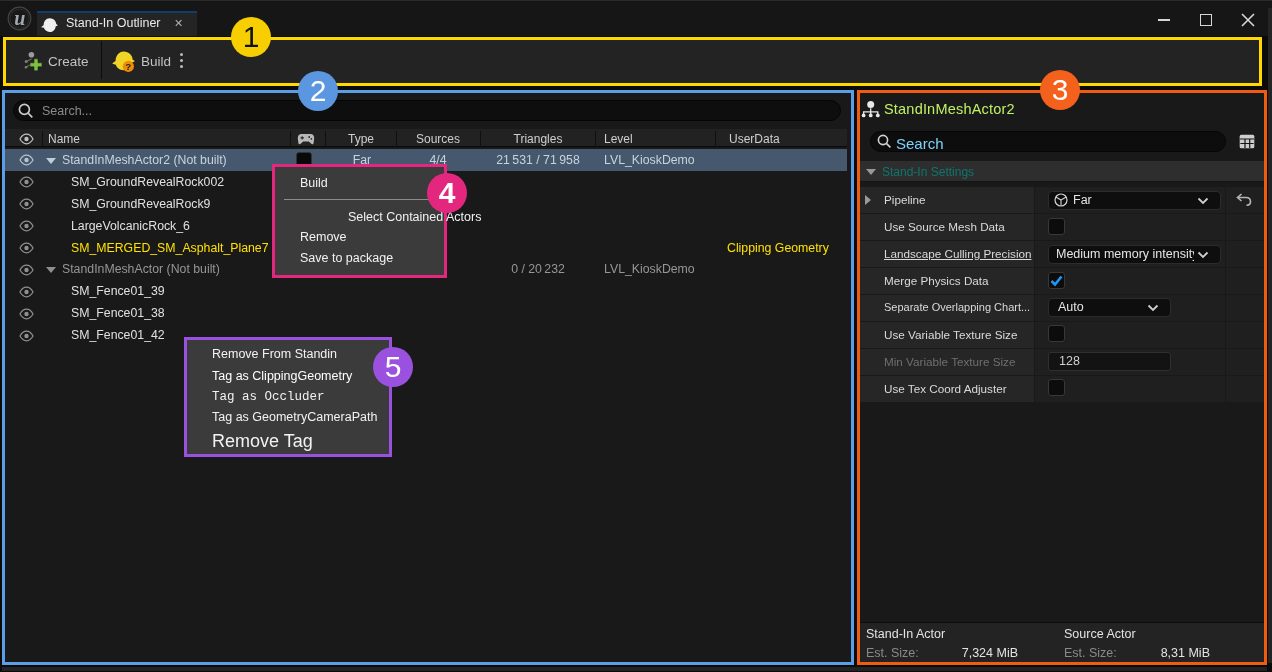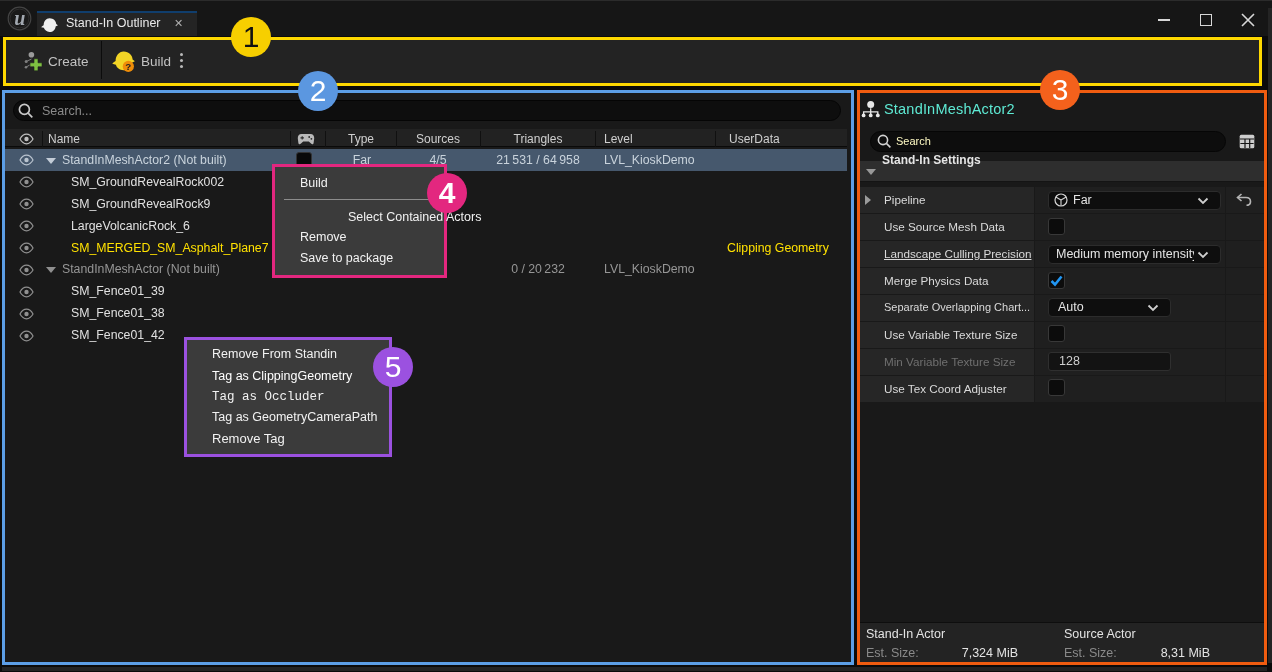--- a/index.html
+++ b/index.html
@@ -96,22 +96,22 @@
 <div id="rows">
       <div class="abs" style="left:5px;top:149.2px;width:842px;height:22px;background:#46586d;"></div>
       <svg class="abs" style="left:19px;top:154.2px;" width="15" height="12" viewBox="0 0 15 12">
     <path d="M1 6 C3 2.4 5 1.2 7.5 1.2 C10 1.2 12 2.4 14 6 C12 9.6 10 10.8 7.5 10.8 C5 10.8 3 9.6 1 6 Z" fill="none" stroke="#b9c3cf" stroke-width="1.2"></path>
     <circle cx="7.5" cy="6" r="2.2" fill="#b9c3cf"></circle>
       </svg>
       <div class="abs" style="left:46px;top:157.7px;width:0;height:0;border-left:5px solid transparent;border-right:5px solid transparent;border-top:6px solid #c3ccd7;"></div>
       <div class="txt" style="left:62px;top:152.7px;font-size:12.3px;color:#c9d3dc;">StandInMeshActor2 (Not built)</div>
       <div class="abs" style="left:296px;top:152.2px;width:16px;height:16px;background:#090909;border:1px solid #333;border-radius:3px;"></div>
       <div class="txt" style="left:362px;top:152.7px;font-size:12.3px;color:#c9d3dc;transform:translateX(-50%);">Far</div>
-      <div class="txt" style="left:438px;top:152.7px;font-size:12.3px;color:#c9d3dc;transform:translateX(-50%);">4/5</div>
-      <div class="txt" style="left:538px;top:152.7px;font-size:12.3px;color:#c9d3dc;transform:translateX(-50%);">21 531 / 64 958</div>
+      <div class="txt" style="left:438px;top:152.7px;font-size:12.3px;color:#c9d3dc;transform:translateX(-50%);">4/4</div>
+      <div class="txt" style="left:538px;top:152.7px;font-size:12.3px;color:#c9d3dc;transform:translateX(-50%);">21 531 / 71 958</div>
       <div class="txt" style="left:604px;top:152.7px;font-size:12.3px;color:#c9d3dc;">LVL_KioskDemo</div>
       <svg class="abs" style="left:19px;top:176.14999999999998px;" width="15" height="12" viewBox="0 0 15 12">
     <path d="M1 6 C3 2.4 5 1.2 7.5 1.2 C10 1.2 12 2.4 14 6 C12 9.6 10 10.8 7.5 10.8 C5 10.8 3 9.6 1 6 Z" fill="none" stroke="#909090" stroke-width="1.2"></path>
     <circle cx="7.5" cy="6" r="2.2" fill="#909090"></circle>
       </svg>
       <div class="txt" style="left:71px;top:174.64999999999998px;font-size:12.3px;color:#e0e0e0;">SM_GroundRevealRock002</div>
       <svg class="abs" style="left:19px;top:198.1px;" width="15" height="12" viewBox="0 0 15 12">
     <path d="M1 6 C3 2.4 5 1.2 7.5 1.2 C10 1.2 12 2.4 14 6 C12 9.6 10 10.8 7.5 10.8 C5 10.8 3 9.6 1 6 Z" fill="none" stroke="#909090" stroke-width="1.2"></path>
     <circle cx="7.5" cy="6" r="2.2" fill="#909090"></circle>
       </svg>
@@ -153,35 +153,35 @@
     </div>
 
 <div class="abs" style="left:857px;top:90px;width:410px;height:575px;background:#191919;border:3px solid #f05c10;"></div>
 <svg class="abs" style="left:861px;top:100px;" width="19" height="18" viewBox="0 0 19 18">
   <circle cx="9.7" cy="4.6" r="3.5" fill="#e8e8e8"></circle>
   <path d="M9.7 8.2 L9.7 15 M2.6 15.2 L2.6 11.8 L16.8 11.8 L16.8 15.2" stroke="#e8e8e8" stroke-width="1.3" fill="none"></path>
   <circle cx="2.6" cy="15.4" r="1.9" fill="#e8e8e8"></circle>
   <circle cx="9.7" cy="15.4" r="1.9" fill="#e8e8e8"></circle>
   <circle cx="16.8" cy="15.4" r="1.9" fill="#e8e8e8"></circle>
 </svg>
-<div class="txt" style="left:884px;top:101px;font-size:14.5px;letter-spacing:0.2px;color:#5eead4;">StandInMeshActor2</div>
+<div class="txt" style="left:884px;top:101px;font-size:14.5px;letter-spacing:0.2px;color:#bef264;">StandInMeshActor2</div>
 <div class="abs" style="left:870px;top:131px;width:356px;height:21px;background:#0d0d0d;border:1px solid #060606;border-radius:10.5px;"></div>
 <svg class="abs" style="left:877px;top:134px;" width="15" height="15" viewBox="0 0 15 15">
   <circle cx="6" cy="6" r="4.6" fill="none" stroke="#d2d2d2" stroke-width="1.6"></circle>
   <path d="M9.4 9.4 L13.4 13.4" stroke="#d2d2d2" stroke-width="1.6"></path>
 </svg>
-<div class="txt" style="left:896px;top:135px;font-size:11px;color:#fef9c3;">Search</div>
+<div class="txt" style="left:896px;top:135px;font-size:15px;color:#7dd3fc;">Search</div>
 <svg class="abs" style="left:1239px;top:134px;" width="16" height="15" viewBox="0 0 16 15">
   <rect x="0.7" y="0.7" width="14.6" height="13.6" rx="1.5" fill="#cdcdcd"></rect>
   <path d="M1 5 L15 5 M6 5 L6 14 M10.7 5 L10.7 14 M1.4 9.5 L14.6 9.5" stroke="#151515" stroke-width="1.2"></path>
 </svg>
 
 <div class="abs" style="left:860px;top:161px;width:404px;height:21px;background:#2e2e2e;border-bottom:1px solid #141414;"></div>
 <div class="abs" style="left:866px;top:169px;width:0;height:0;border-left:5px solid transparent;border-right:5px solid transparent;border-top:6px solid #989898;"></div>
-<div class="txt" style="left:882px;top:153px;font-size:12px;font-weight:bold;color:#e5e5e5;">Stand-In Settings</div>
+<div class="txt" style="left:882px;top:165px;font-size:12px;font-weight:normal;color:#0f766e;">Stand-In Settings</div>
 
 <div id="props">
       <div class="abs" style="left:860px;top:187.3px;width:174px;height:26px;background:#262626;"></div>
       <div class="abs" style="left:1035px;top:187.3px;width:190px;height:26px;background:#1f1f1f;"></div>
       <div class="abs" style="left:1226px;top:187.3px;width:38px;height:26px;background:#1f1f1f;"></div>
       <div class="abs" style="left:865px;top:195.3px;width:0;height:0;border-top:5px solid transparent;border-bottom:5px solid transparent;border-left:6px solid #9a9a9a;"></div>
       <div class="txt" style="left:884px;top:193.3px;font-size:11.7px;color:#dadada;">Pipeline</div>
       <div class="abs" style="left:1048px;top:190.8px;width:173px;height:19px;background:#0e0e0e;border:1px solid #2c2c2c;border-radius:4px;"></div>
       <svg class="abs" style="left:1054px;top:193.3px;" width="14" height="14" viewBox="0 0 14 14">
         <circle cx="7" cy="7" r="6" fill="none" stroke="#d5d5d5" stroke-width="1.2"></circle>
@@ -257,21 +257,21 @@
 <div class="abs" style="left:284px;top:199px;width:158px;height:1px;background:#8c8c8c;z-index:21;"></div>
 <div class="txt" style="left:300px;top:210px;font-size:12.5px;color:#f2f2f2;z-index:21;margin-left:48px;">Select Contained Actors</div>
 <div class="txt" style="left:300px;top:230px;font-size:12.5px;color:#f2f2f2;z-index:21;">Remove</div>
 <div class="txt" style="left:300px;top:251px;font-size:12.5px;color:#f2f2f2;z-index:21;">Save to package</div>
 
 <div class="abs" style="left:184px;top:337px;width:208px;height:120px;background:#3b3b3b;border:3px solid #9b51e0;z-index:20;"></div>
 <div class="txt" style="left:212px;top:347px;font-size:12.5px;color:#f2f2f2;z-index:21;">Remove From Standin</div>
 <div class="txt" style="left:212px;top:369px;font-size:12.5px;color:#ffffff;z-index:21;">Tag as ClippingGeometry</div>
 <div class="txt" style="left:212px;top:390px;font-size:12.5px;color:#f2f2f2;z-index:21;font-family:Liberation Mono, monospace;">Tag as Occluder</div>
 <div class="txt" style="left:212px;top:410px;font-size:12.5px;color:#f2f2f2;z-index:21;">Tag as GeometryCameraPath</div>
-<div class="txt" style="left:212px;top:431px;font-size:13px;color:#f2f2f2;z-index:21;">Remove Tag</div>
+<div class="txt" style="left:212px;top:431px;font-size:18px;color:#f2f2f2;z-index:21;">Remove Tag</div>
 
 <div class="badge" style="left:231px;top:17px;background:#f7cf00;color:#111;">1</div>
 <div class="badge" style="left:298px;top:71px;background:#5b97e0;">2</div>
 <div class="badge" style="left:1040px;top:70px;background:#f4611c;">3</div>
 <div class="badge" style="left:427px;top:173px;background:#e3277f;font-weight:bold;">4</div>
 <div class="badge" style="left:373px;top:347px;background:#9b51e0;">5</div>
 
 <div class="abs" style="left:2px;top:667px;width:1265px;height:4px;background:#232323;"></div>
 
 <div class="abs" style="left:1268px;top:8px;width:4px;height:655px;background:#242424;"></div>

